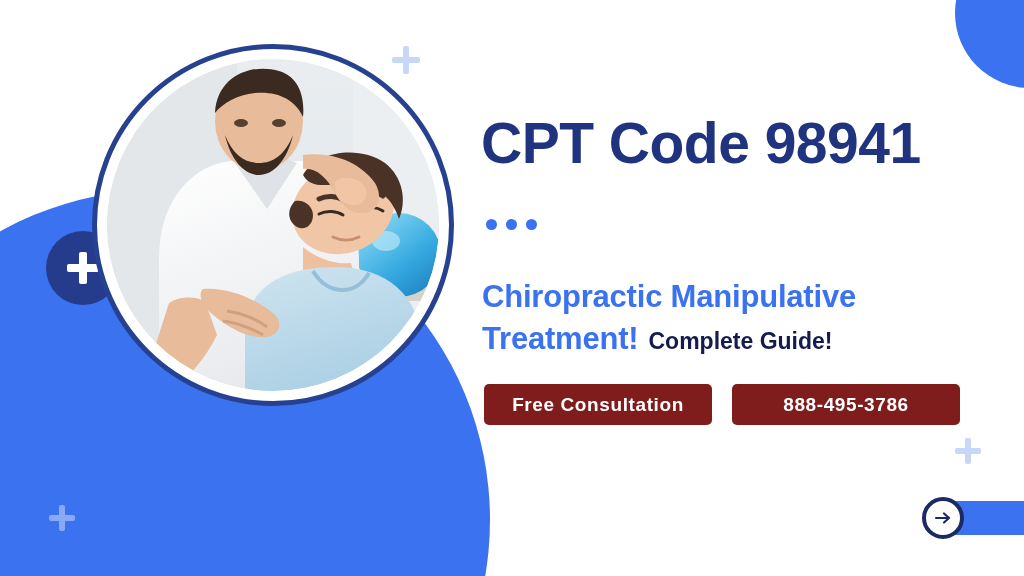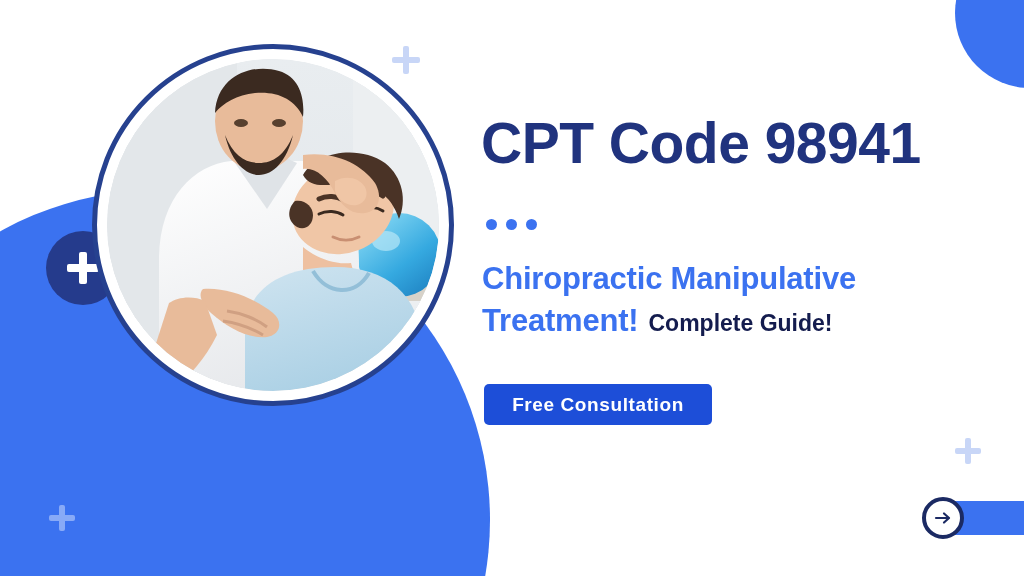--- a/index.html
+++ b/index.html
@@ -130,21 +130,21 @@
   .dots span {
     display: block;
     width: 11px;
     height: 11px;
     border-radius: 50%;
     background: #3b72f0;
   }
   .subtitle {
     position: absolute;
     left: 482px;
-    top: 258px;
+    top: 276px;
     width: 500px;
     font-size: 31px;
     font-weight: 700;
     line-height: 42px;
     color: #3b72f0;
     letter-spacing: -0.2px;
   }
   .subtitle .guide {
     color: #141c4e;
     font-size: 23px;
@@ -154,21 +154,21 @@
 
   
   .btn-row {
     position: absolute;
     left: 484px;
     top: 384px;
     display: flex;
     gap: 20px;
   }
   .btn {
-    background: #1d4ed8;
+    background: #7f1d1d;
     color: #ffffff;
     border: none;
     border-radius: 5px;
     height: 41px;
     font-family: "Liberation Sans", sans-serif;
     font-size: 19px;
     font-weight: 700;
     letter-spacing: 0.6px;
     display: flex;
     align-items: center;
@@ -295,20 +295,21 @@
     <span></span>
     <span></span>
   </div>
 
   <div class="subtitle">
     <span>Chiropractic Manipulative Treatment!</span><span class="guide">Complete Guide!</span>
   </div>
 
   <div class="btn-row">
     <button class="btn btn-consult">Free Consultation</button>
+    <button class="btn btn-phone">888-495-3786</button>
   </div>
 
   <div class="arrow-pill"></div>
   <div class="arrow-circle">
     <svg width="20" height="20" viewBox="0 0 20 20">
       <path d="M3 10 H15.5" stroke="#1b2a63" stroke-width="2.2" stroke-linecap="round"></path>
       <path d="M11 5.5 L16 10 L11 14.5" stroke="#1b2a63" stroke-width="2.2" fill="none" stroke-linecap="round" stroke-linejoin="round"></path>
     </svg>
   </div>
 

